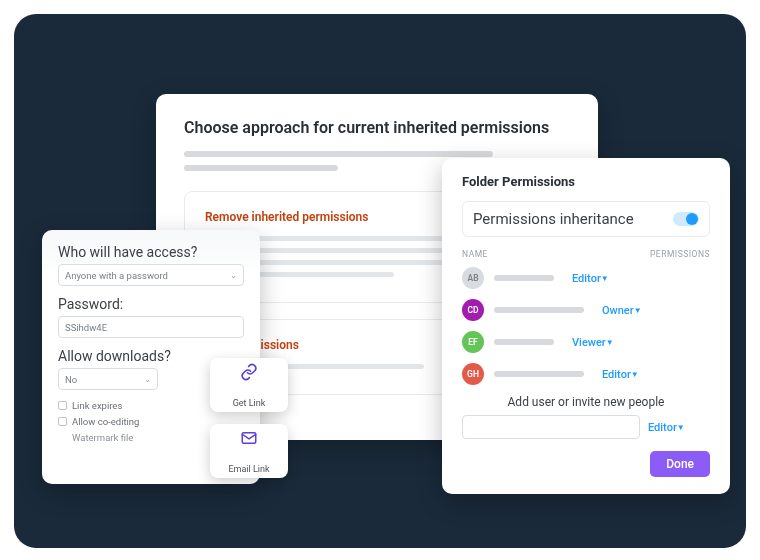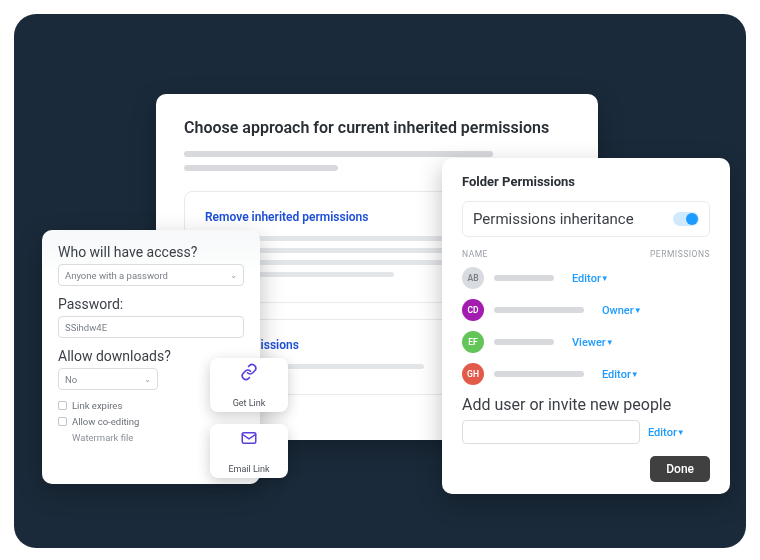--- a/index.html
+++ b/index.html
@@ -24,21 +24,21 @@
     width: 442px; height: 346px;
     padding: 24px 28px;
   }
   .approach h2 { font-size: 16px; font-weight: 600; color: #2a2f36; margin-bottom: 14px; }
   .skeleton-line { height: 6px; background: #d7d9dc; border-radius: 3px; margin-bottom: 8px; }
   .sk-w80 { width: 80%; } .sk-w55 { width: 55%; } .sk-w40 { width: 40%; }
   .sub-section {
     margin-top: 20px; padding: 18px 20px;
     border: 1px solid #e8eaec; border-radius: 8px;
   }
-  .sub-section h3 { font-size: 12px; font-weight: 600; color: #1d4ed8; margin-bottom: 12px; }
+  .sub-section h3 { font-size: 12px; font-weight: 600; color: #c2410c; margin-bottom: 12px; }
   .sub-section .skeleton-line { background: #e3e6e9; height: 5px; margin-bottom: 7px; }
   .sub2 { margin-top: 16px; }
   
   .share {
     left: 28px; top: 216px;
     width: 218px; height: 254px;
     background: linear-gradient(#f6f8f9,#fdfefe 40px,#fff 40px);
     padding: 14px 16px;
   }
   .share-title { font-size: 13px; font-weight: 600; color: #3a3f46; margin-bottom: 18px; }
@@ -103,26 +103,26 @@
   .av-ef { background: #63c557; }
   .av-gh { background: #e25a4a; }
   .name-skel { flex:1; height: 6px; background: #d7d9dc; border-radius: 3px; margin-right: 18px; }
   .name-skel.short { max-width: 60px; }
   .name-skel.long { max-width: 90px; }
   .perm-select {
     font-size: 11px; color: #1e9bff; font-weight: 500;
     display:flex; align-items:center; gap:0; cursor:pointer; min-width:62px;
   }
   .perm-select .tri { font-size: 8px; }
-  .add-label { font-size: 16px; color: #3a3f46; margin-top: 6px; margin-bottom: 6px; }
+  .add-label { font-size: 12px; color: #3a3f46; margin-top: 6px; margin-bottom: 6px; text-align: center; }
   .add-row { display:flex; gap:8px; align-items:center; margin-bottom: 12px; }
   .add-input { flex:1; height:24px; border:1px solid #d9dde1; border-radius:4px; }
   .done-row { display:flex; justify-content:flex-end; }
   .done-btn {
-    background:#404040; color:#fff; font-size:12px; font-weight:500;
+    background:#8b5cf6; color:#fff; font-size:12px; font-weight:500;
     border:none; border-radius:5px; padding:6px 16px; cursor:pointer;
   }
 </style>
 </head>
 <body>
 
 <div class="stage">
 
   <div class="panel approach">
     <h2>Choose approach for current inherited permissions</h2>

